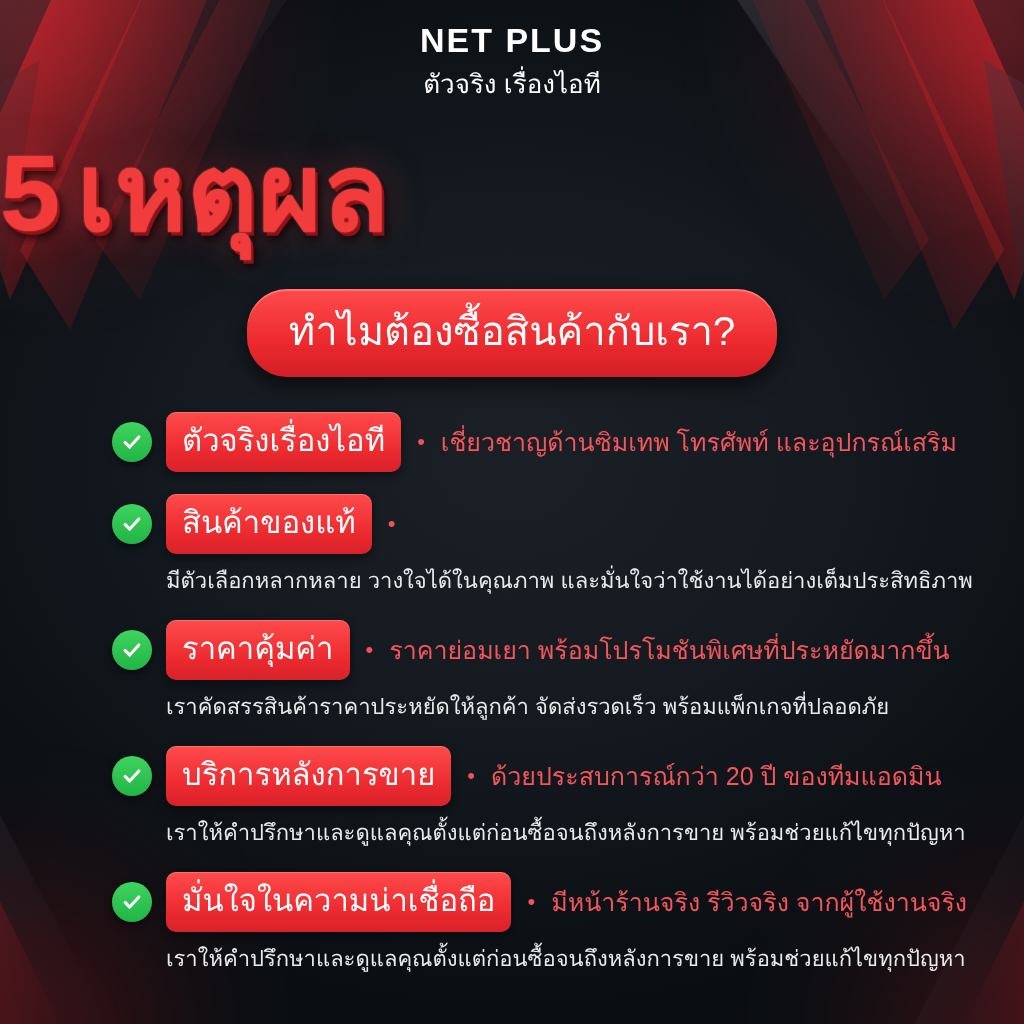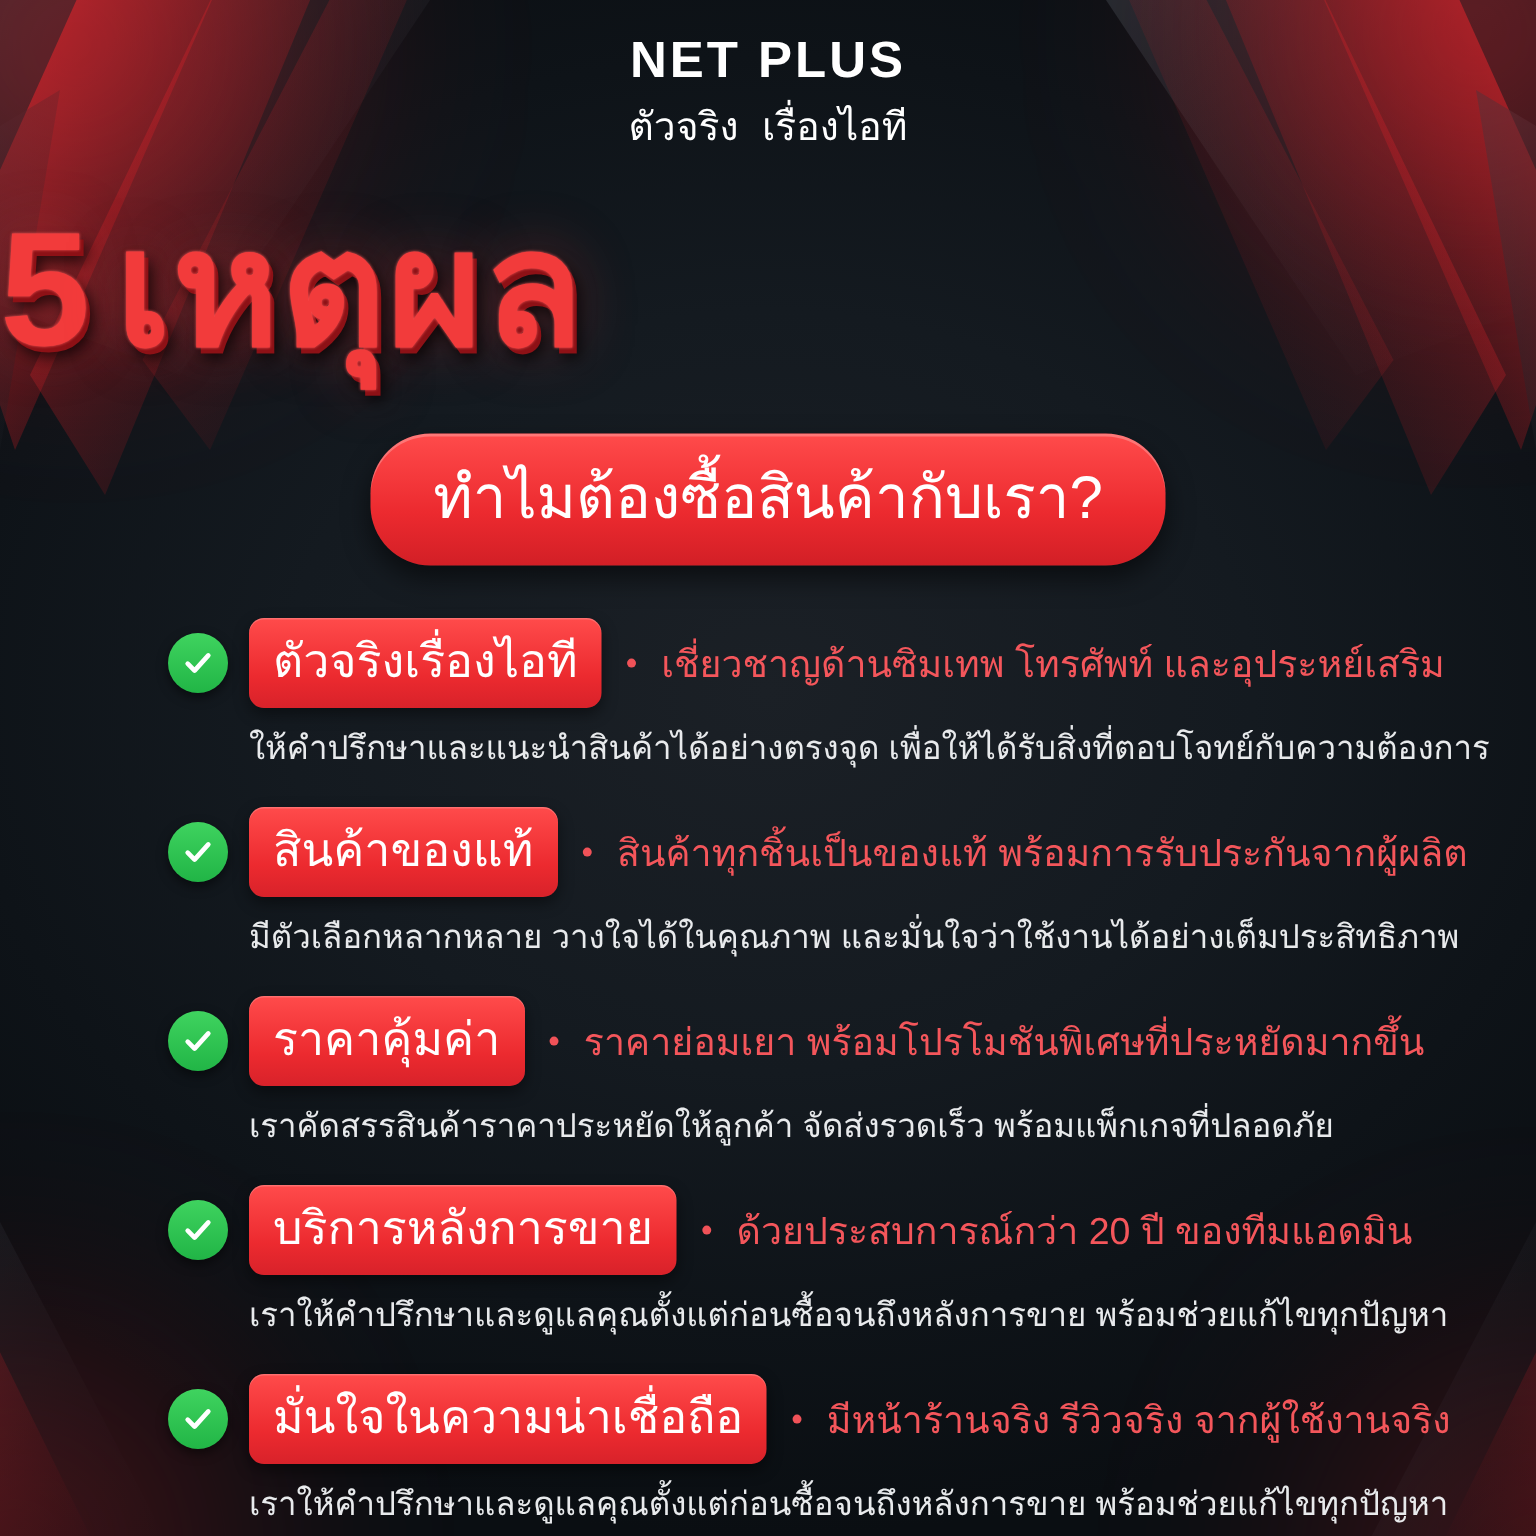--- a/index.html
+++ b/index.html
@@ -46,21 +46,20 @@
     font-weight: 700;
     letter-spacing: 2px;
     color: #ffffff;
     line-height: 1.1;
   }
   .brand-tag {
     margin-top: 4px;
     font-size: 26px;
     color: #ffffff;
     font-weight: 400;
-    font-family: Liberation Mono, monospace;
   }
 
   
   .headline {
     position: absolute;
     top: 125px; left: 0; right: 0;
     z-index: 5;
     font-size: 108px;
     font-weight: 700;
     color: #f23b3b;
@@ -204,35 +203,33 @@
 
     <div class="item">
       <div class="item-head">
         <span class="check">
           <svg width="22" height="22" viewBox="0 0 24 24">
               <path d="M4.5 12.5l5 5 10-11" fill="none" stroke="#ffffff" stroke-width="3.4" stroke-linecap="round" stroke-linejoin="round"></path>
             </svg>
         </span>
         <span class="tag">ตัวจริงเรื่องไอที</span>
         <span class="dot">•</span>
-        <span class="lead">เชี่ยวชาญด้านซิมเทพ โทรศัพท์ และอุประหย์เสริม</span>
-      </div>
-      <div class="desc">ให้คำปรึกษาและแนะนำสินค้าได้อย่างตรงจุด เพื่อให้ได้รับสิ่งที่ตอบโจทย์กับความต้องการ</div>
+        <span class="lead">เชี่ยวชาญด้านซิมเทพ โทรศัพท์ และอุปกรณ์เสริม</span>
+      </div>
     </div>
 
     <div class="item">
       <div class="item-head">
         <span class="check">
           <svg width="22" height="22" viewBox="0 0 24 24">
               <path d="M4.5 12.5l5 5 10-11" fill="none" stroke="#ffffff" stroke-width="3.4" stroke-linecap="round" stroke-linejoin="round"></path>
             </svg>
         </span>
         <span class="tag">สินค้าของแท้</span>
         <span class="dot">•</span>
-        <span class="lead">สินค้าทุกชิ้นเป็นของแท้ พร้อมการรับประกันจากผู้ผลิต</span>
       </div>
       <div class="desc">มีตัวเลือกหลากหลาย วางใจได้ในคุณภาพ และมั่นใจว่าใช้งานได้อย่างเต็มประสิทธิภาพ</div>
     </div>
 
     <div class="item">
       <div class="item-head">
         <span class="check">
           <svg width="22" height="22" viewBox="0 0 24 24">
               <path d="M4.5 12.5l5 5 10-11" fill="none" stroke="#ffffff" stroke-width="3.4" stroke-linecap="round" stroke-linejoin="round"></path>
             </svg>

